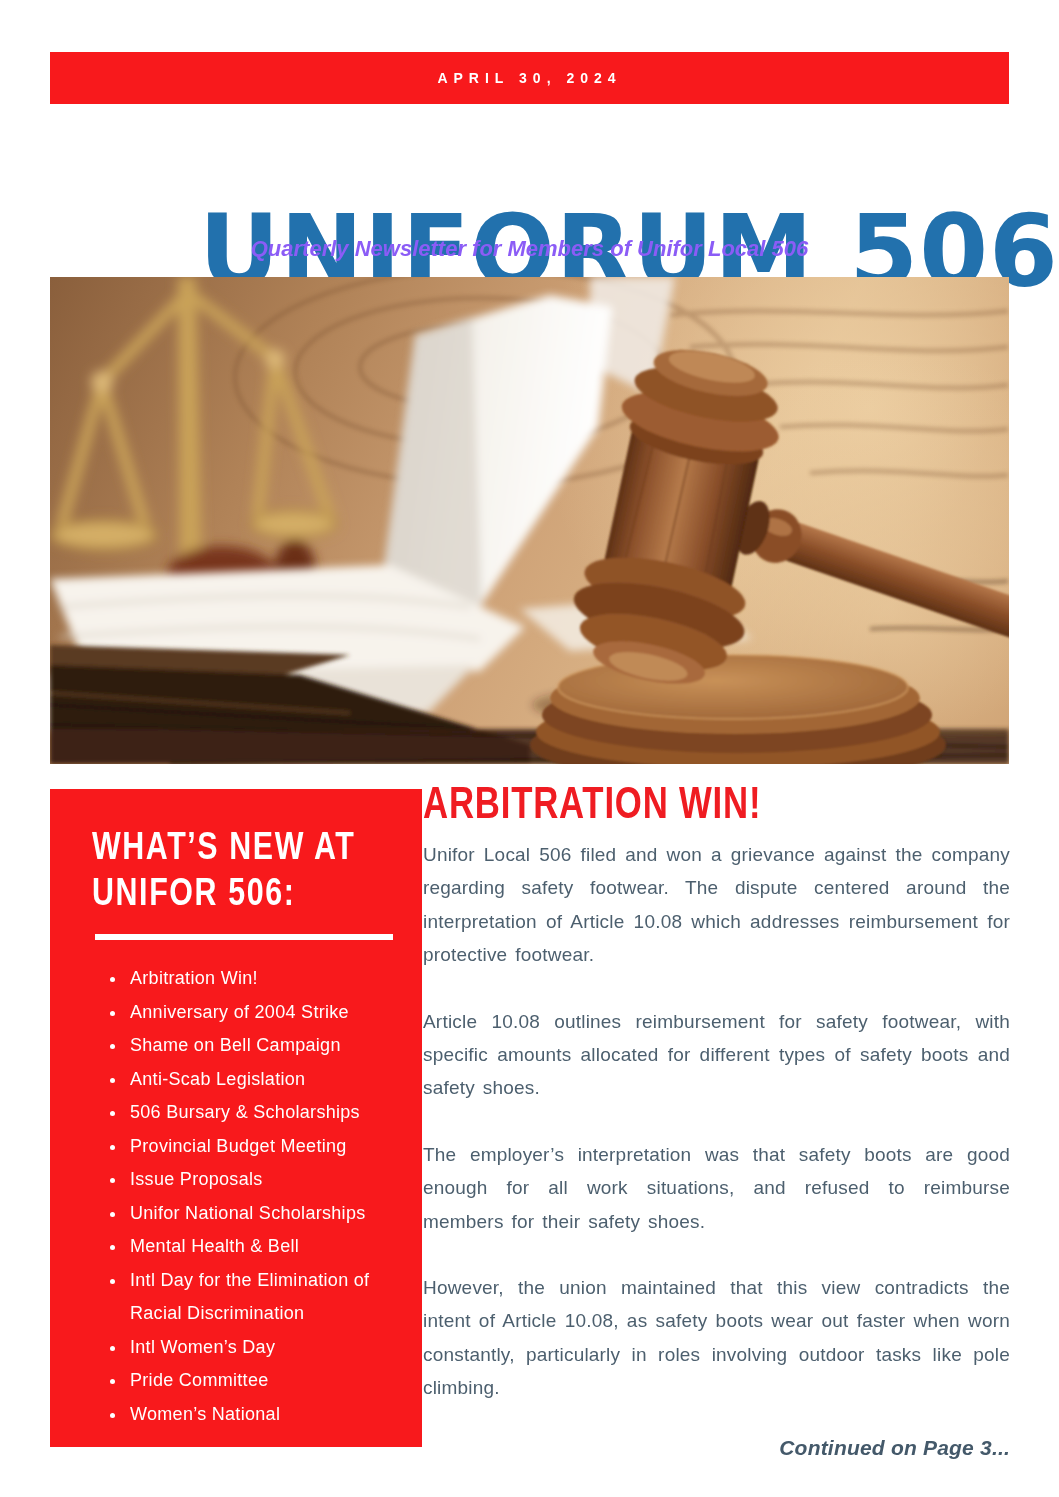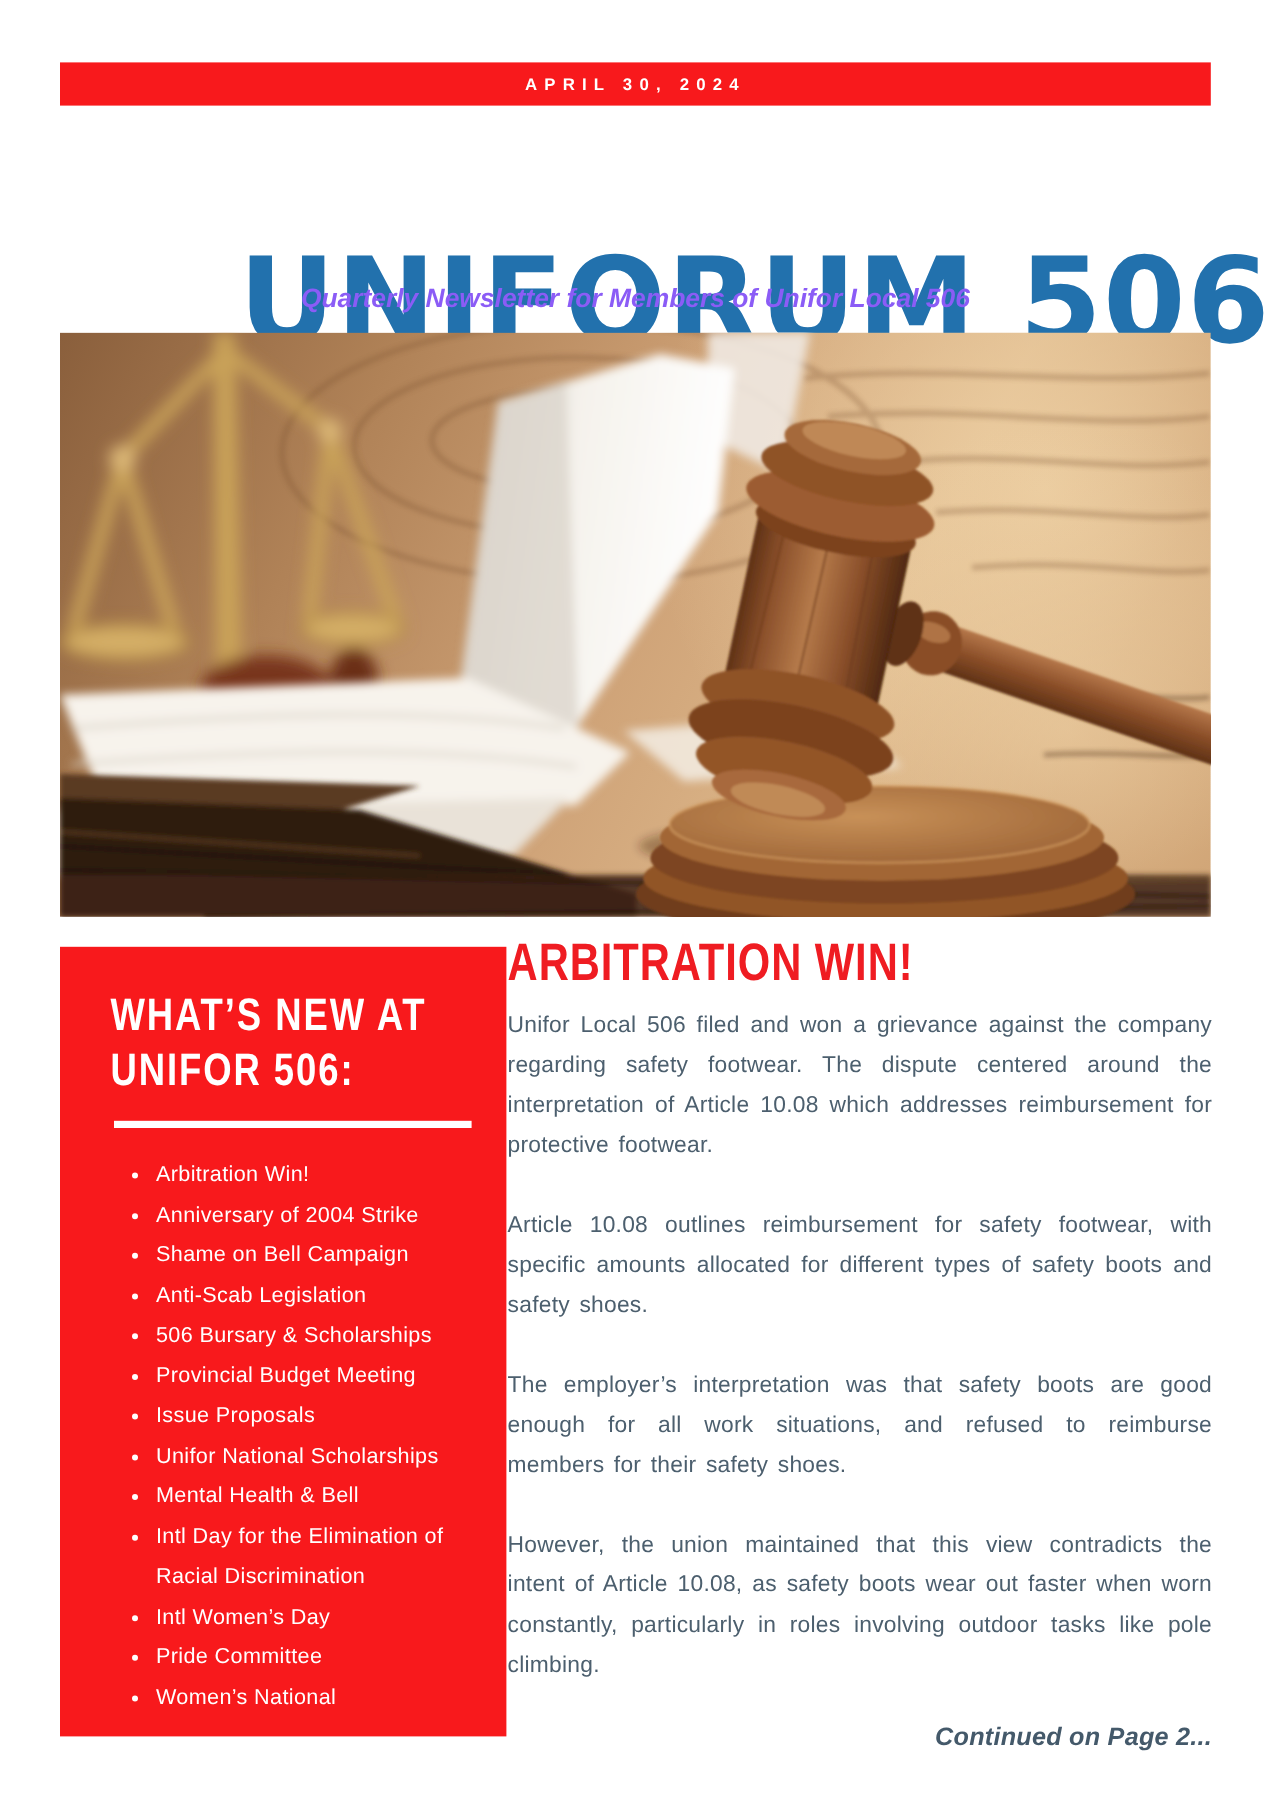--- a/index.html
+++ b/index.html
@@ -2,21 +2,21 @@
 <html><head>
 <meta charset="utf-8">
 <style>
   html,body{margin:0;padding:0;background:#ffffff;}
   .page{
     position:relative;width:1059px;height:1497px;background:#ffffff;
     font-family:"Liberation Sans",sans-serif;overflow:hidden;
   }
   
   .date-banner{
-    position:absolute;left:50px;top:52px;width:959px;height:36px;
+    position:absolute;left:50px;top:52px;width:959px;height:52px;
     background:#f8191c;color:#ffffff;display:flex;align-items:center;justify-content:center;
     font-size:14px;font-weight:bold;letter-spacing:6px;
   }
   
   .title{
     position:absolute;left:0;top:136px;width:100%;text-align:right;
     color:#2271ad;font-family:"DejaVu Sans",sans-serif;font-weight:bold;
     font-size:99px;line-height:100px;letter-spacing:1px;white-space:nowrap;
   }
   .subtitle{
@@ -252,16 +252,16 @@
 
   <main class="article">
     <h2 class="article-heading">ARBITRATION WIN!</h2>
     <div>
 
     <p class="body-p">Unifor Local 506 filed and won a grievance against the company regarding safety footwear.  The dispute centered around the interpretation of Article 10.08 which addresses reimbursement for protective footwear.</p>
         <p class="body-p">Article 10.08 outlines reimbursement for safety footwear, with specific amounts allocated for different types of safety boots and safety shoes.</p>
         <p class="body-p">The employer’s interpretation was that safety boots are good enough for all work situations, and refused to reimburse members for their safety shoes.</p>
         <p class="body-p">However, the union maintained that this view contradicts the intent of Article 10.08, as safety boots wear out faster when worn constantly, particularly in roles involving outdoor tasks like pole climbing.</p>
       </div>
-    <div class="continued">Continued on Page 2...</div>
+    <div class="continued">Continued on Page 3...</div>
   </main>
 
 </div>
 
 </body></html>

